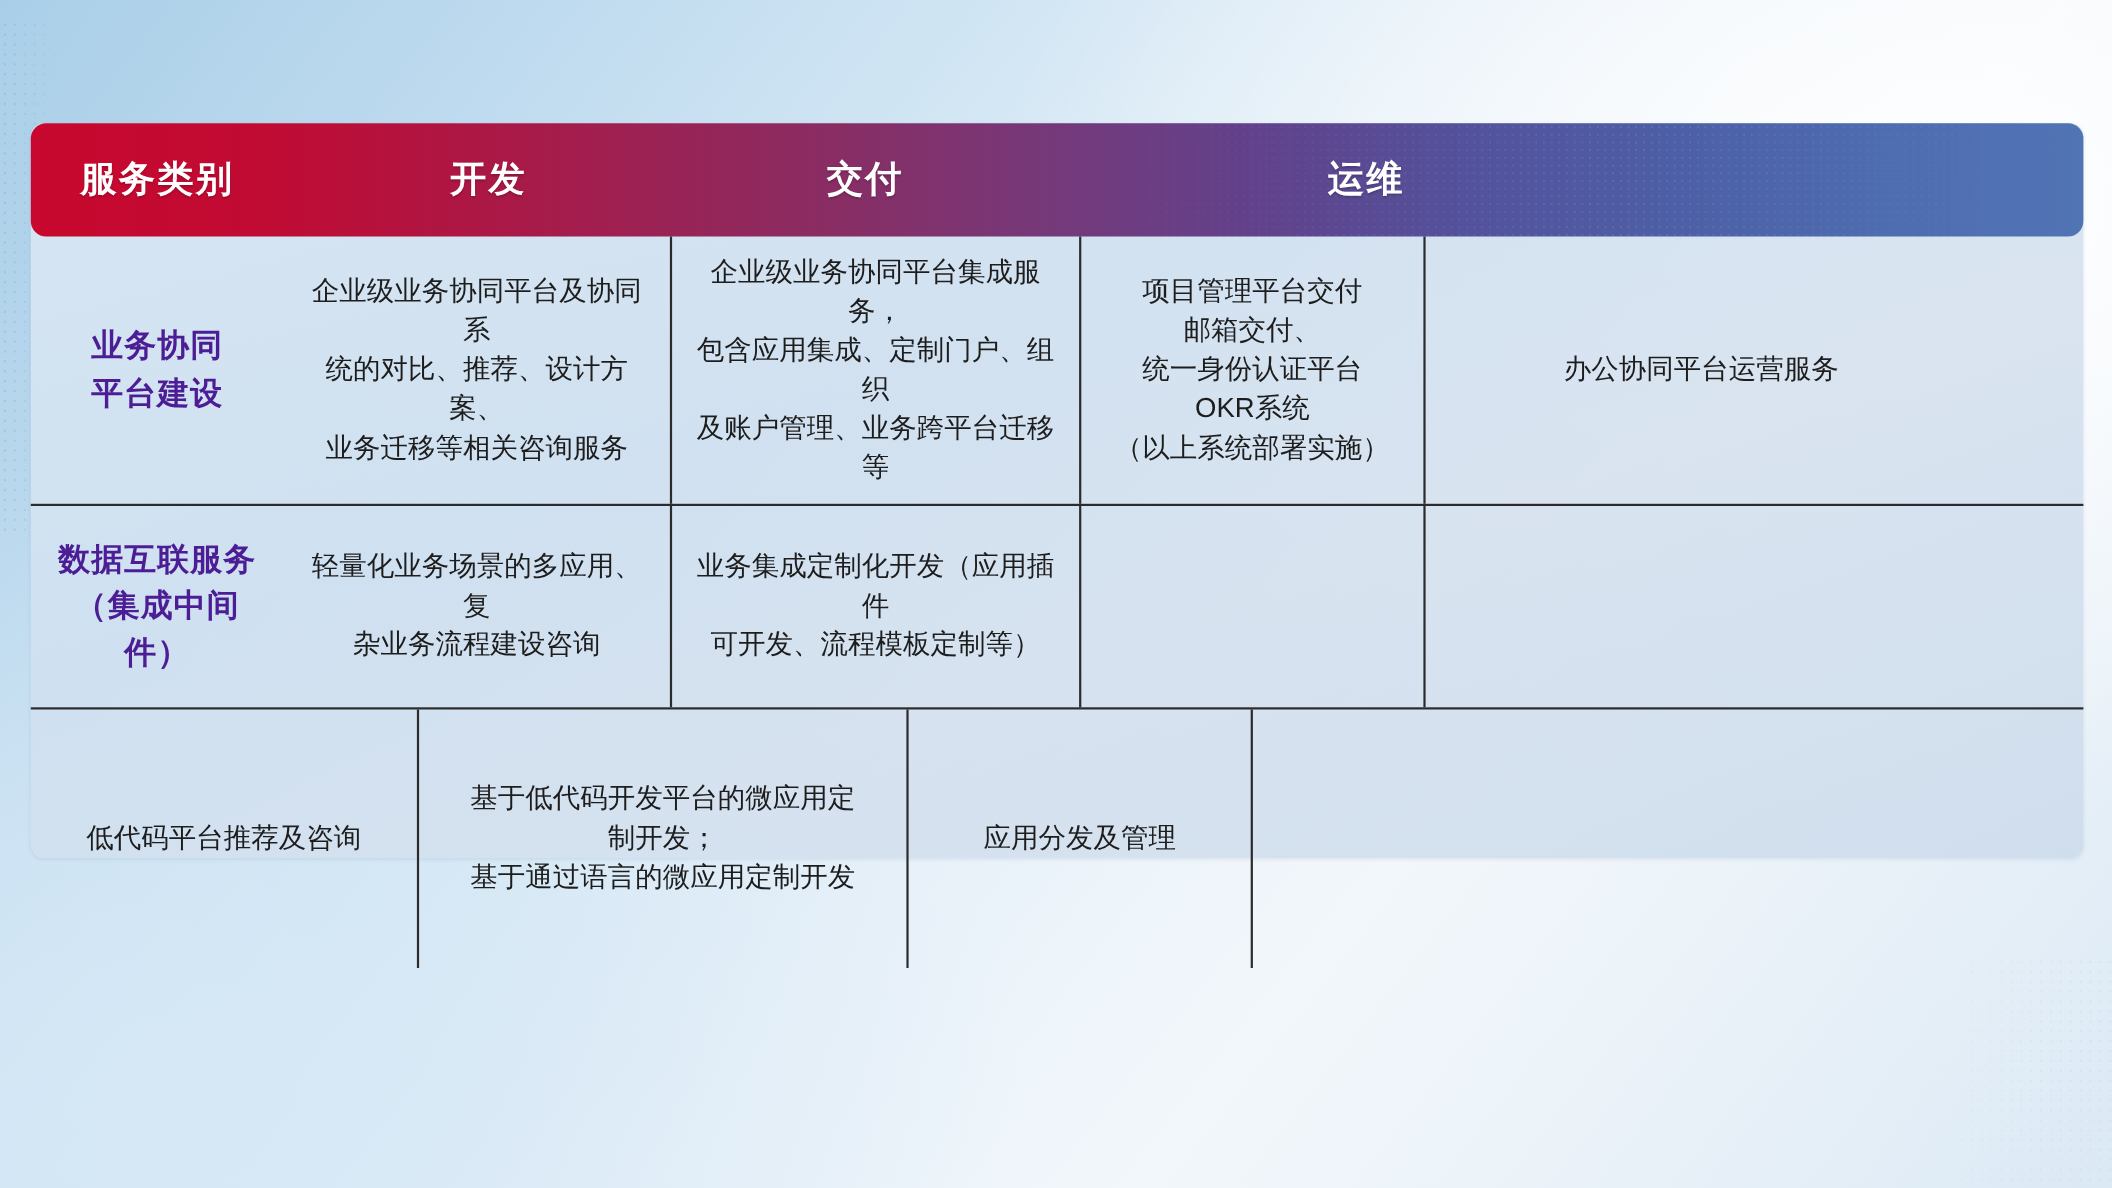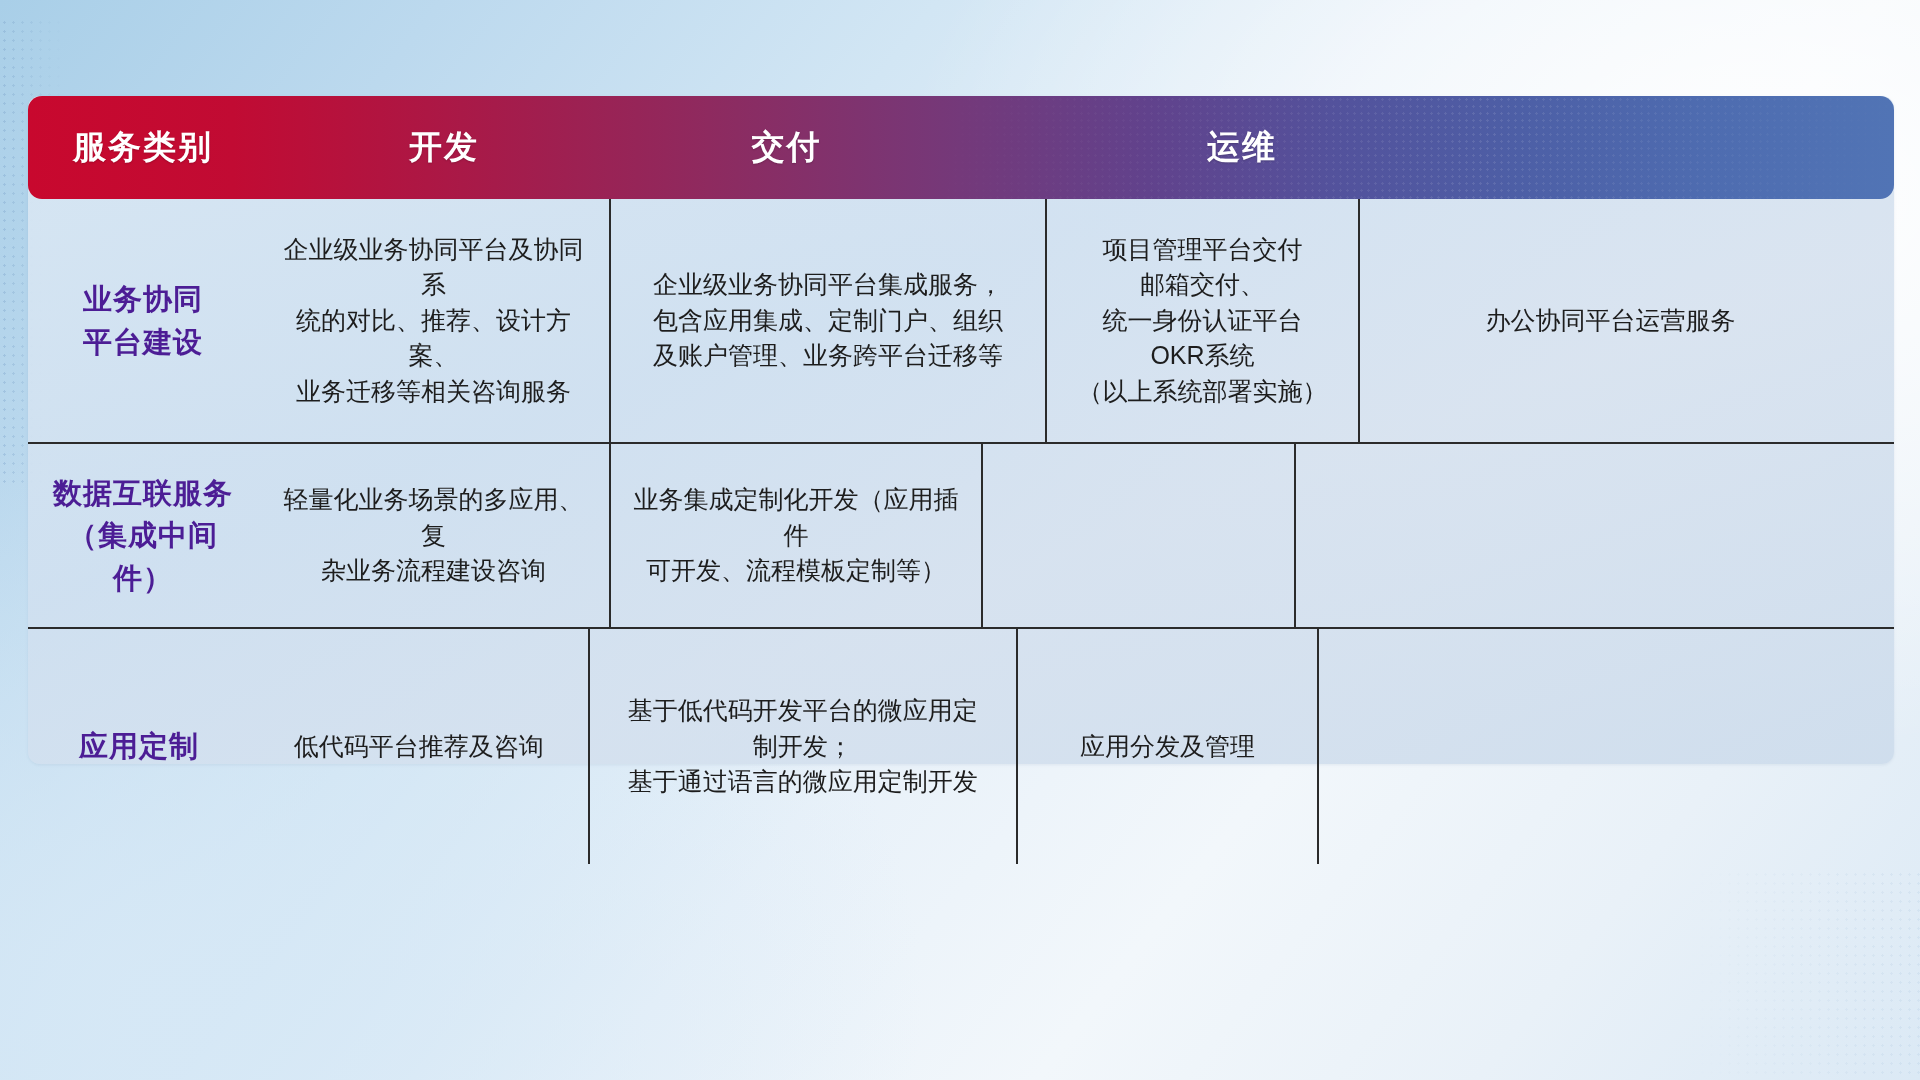--- a/index.html
+++ b/index.html
@@ -30,21 +30,21 @@
     -webkit-mask-image: linear-gradient(to right, rgba(0,0,0,0.9), rgba(0,0,0,0));
     mask-image: linear-gradient(to right, rgba(0,0,0,0.9), rgba(0,0,0,0)); }
   .dots-br { right: 0px; bottom: 0px; width: 240px; height: 210px; opacity: .35;
     -webkit-mask-image: linear-gradient(to left, rgba(0,0,0,0.8), rgba(0,0,0,0));
     mask-image: linear-gradient(to left, rgba(0,0,0,0.8), rgba(0,0,0,0)); }
 
   
   .table-wrap {
     position: absolute;
     left: 28px;
-    top: 96px;
+    top: 112px;
     width: 1866px;
     height: 668px;
   }
   .table-body-bg {
     position: absolute;
     left: 0; top: 0;
     width: 100%;
     height: 100%;
     border-radius: 12px;
     background:
@@ -157,21 +157,21 @@
 
   <div class="body-grid">
 
     <div class="brow r1">
       <div class="bcell" style="width:230px">
         <div class="cat-label">业务协同<br>平台建设</div>
       </div>
       <div class="bcell sep" style="width:353px">
         <div class="cell-text">企业级业务协同平台及协同系<br>统的对比、推荐、设计方案、<br>业务迁移等相关咨询服务</div>
       </div>
-      <div class="bcell sep" style="width:436px">
+      <div class="bcell sep" style="width:372px">
         <div class="cell-text">企业级业务协同平台集成服务，<br>包含应用集成、定制门户、组织<br>及账户管理、业务跨平台迁移等</div>
       </div>
       <div class="bcell sep" style="width:313px">
         <div class="cell-text">项目管理平台交付<br>邮箱交付、<br>统一身份认证平台<br>OKR系统<br>（以上系统部署实施）</div>
       </div>
       <div class="bcell" style="width:501px">
         <div class="cell-text">办公协同平台运营服务</div>
       </div>
     </div>
 
@@ -187,23 +187,20 @@
       </div>
       <div class="bcell sep" style="width:313px">
         <div class="cell-text"></div>
       </div>
       <div class="bcell" style="width:598px">
         <div class="cell-text"></div>
       </div>
     </div>
 
     <div class="brow r3">
-      <div class="bcell" style="width:230px">
-        <div class="cat-label">应用定制</div>
-      </div>
       <div class="bcell sep" style="width:353px">
         <div class="cell-text">低代码平台推荐及咨询</div>
       </div>
       <div class="bcell sep" style="width:445px">
         <div class="cell-text">基于低代码开发平台的微应用定<br>制开发；<br>基于通过语言的微应用定制开发</div>
       </div>
       <div class="bcell sep" style="width:313px">
         <div class="cell-text">应用分发及管理</div>
       </div>
       <div class="bcell" style="width:598px">

